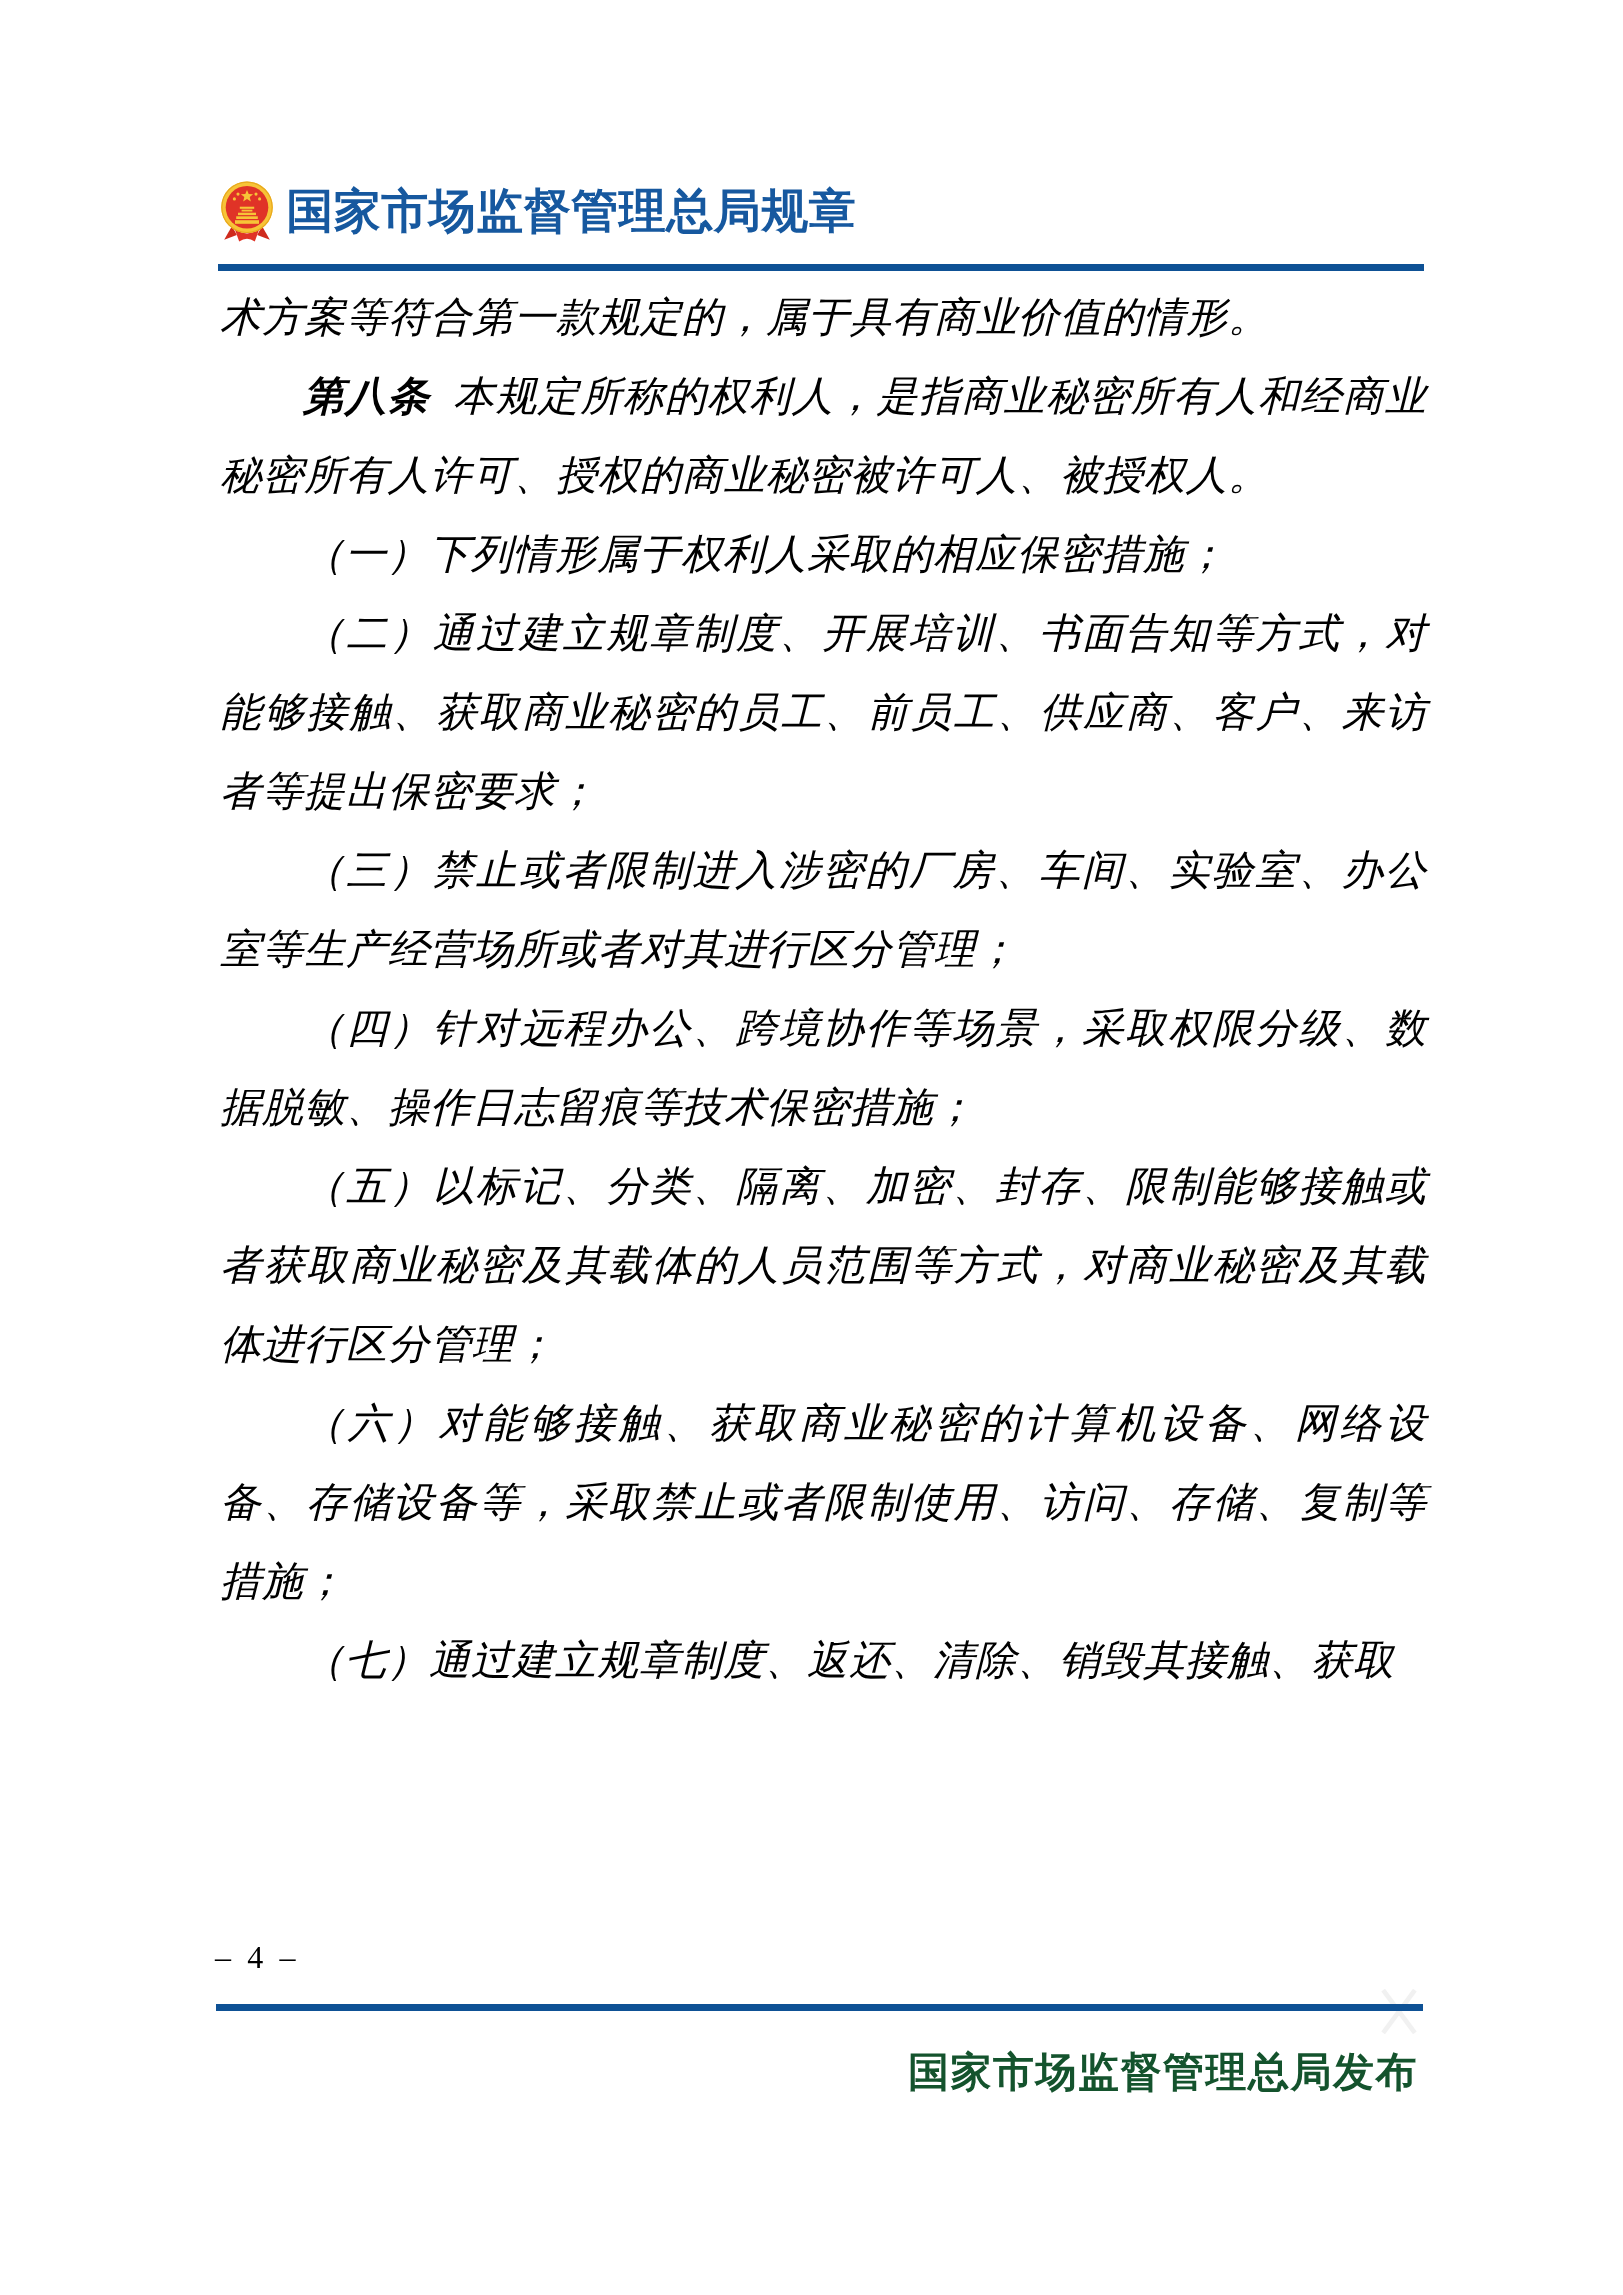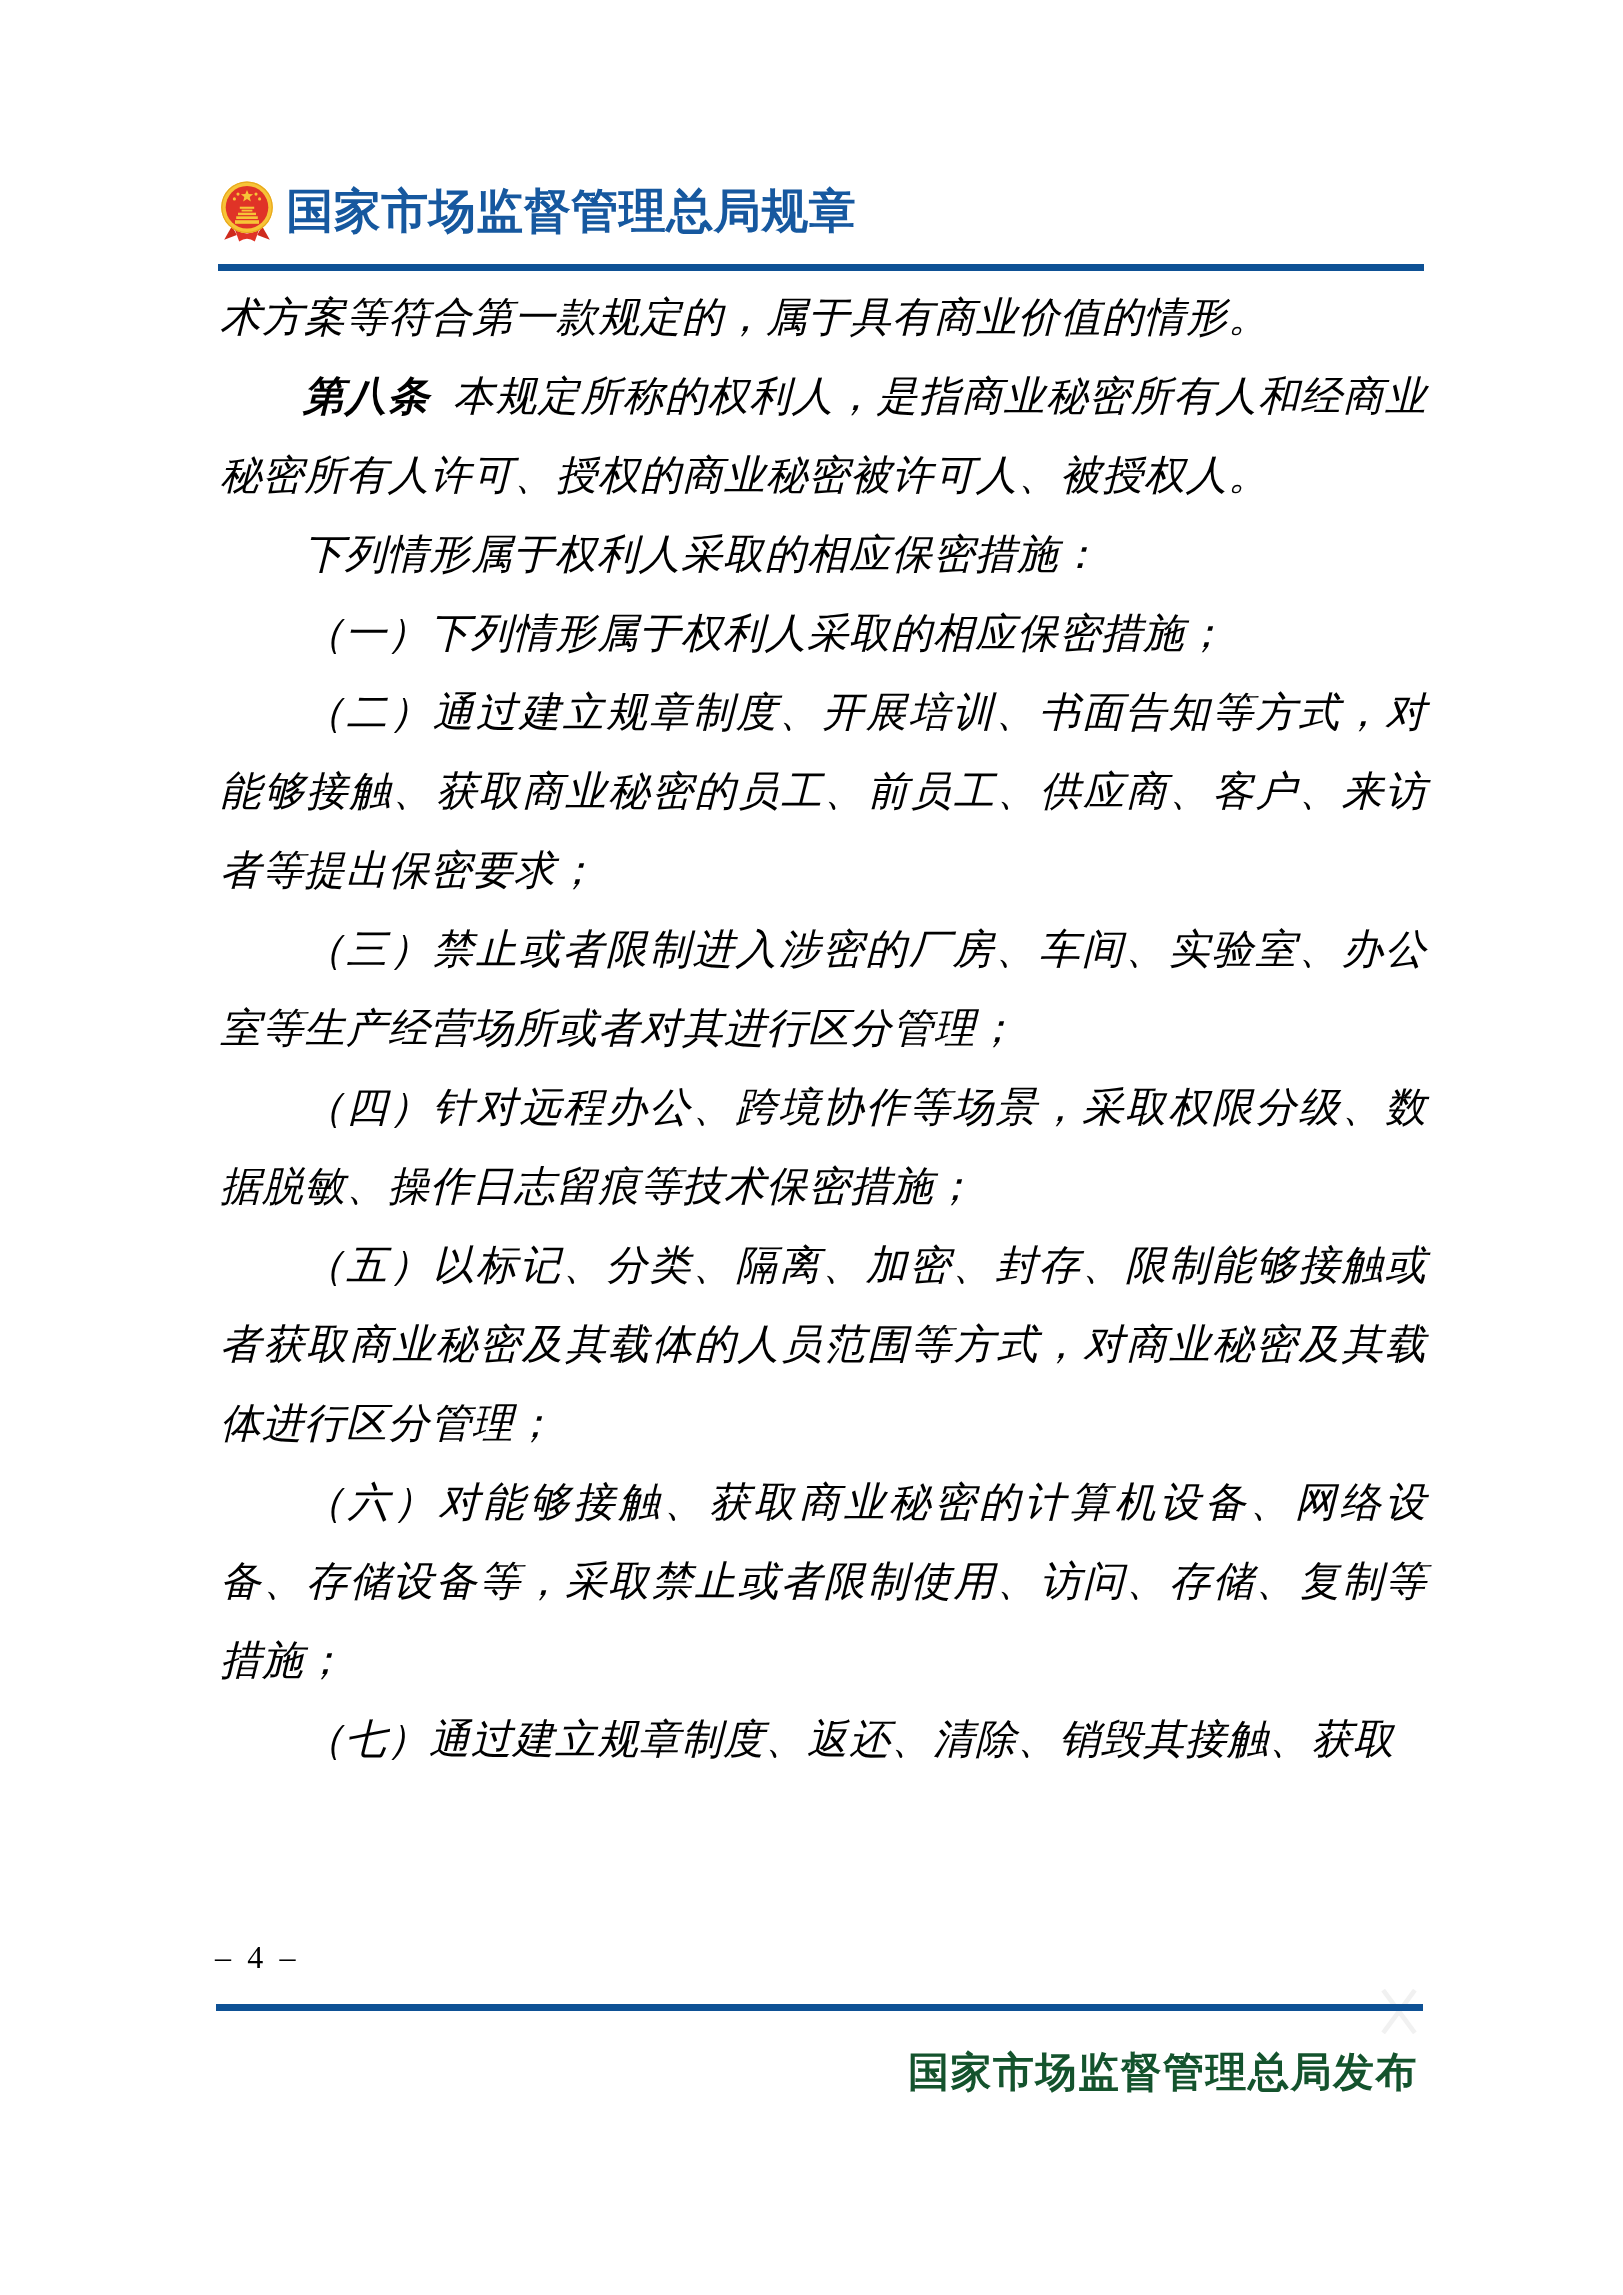--- a/index.html
+++ b/index.html
@@ -115,21 +115,20 @@
       <rect x="25" y="66.5" width="40" height="6" fill="#f7c437"></rect>
     </svg>
     <div class="header-title" style="color:#16589f;">国家市场监督管理总局规章</div>
   </div>
 
   <div class="rule rule-top" style="background:#0e5195;"></div>
 
   <div class="doc-body">
     <p><span>术方案等符合第一款规定的，属于具有商业价值的情形。</span></p>
     <p class="indent"><b class="lead">第八条</b><span>本规定所称的权利人，是指商业秘密所有人和经商业秘密所有人许可、授权的商业秘密被许可人、被授权人。</span></p>
-    <p class="indent"><span>下列情形属于权利人采取的相应保密措施：</span></p>
     <p class="indent"><span>（一）下列情形属于权利人采取的相应保密措施；</span></p>
     <p class="indent"><span>（二）通过建立规章制度、开展培训、书面告知等方式，对能够接触、获取商业秘密的员工、前员工、供应商、客户、来访者等提出保密要求；</span></p>
     <p class="indent"><span>（三）禁止或者限制进入涉密的厂房、车间、实验室、办公室等生产经营场所或者对其进行区分管理；</span></p>
     <p class="indent"><span>（四）针对远程办公、跨境协作等场景，采取权限分级、数据脱敏、操作日志留痕等技术保密措施；</span></p>
     <p class="indent"><span>（五）以标记、分类、隔离、加密、封存、限制能够接触或者获取商业秘密及其载体的人员范围等方式，对商业秘密及其载体进行区分管理；</span></p>
     <p class="indent"><span>（六）对能够接触、获取商业秘密的计算机设备、网络设备、存储设备等，采取禁止或者限制使用、访问、存储、复制等措施；</span></p>
     <p class="indent"><span>（七）通过建立规章制度、返还、清除、销毁其接触、获取</span></p>
   </div>
 
   <div class="page-number">– 4 –</div>

